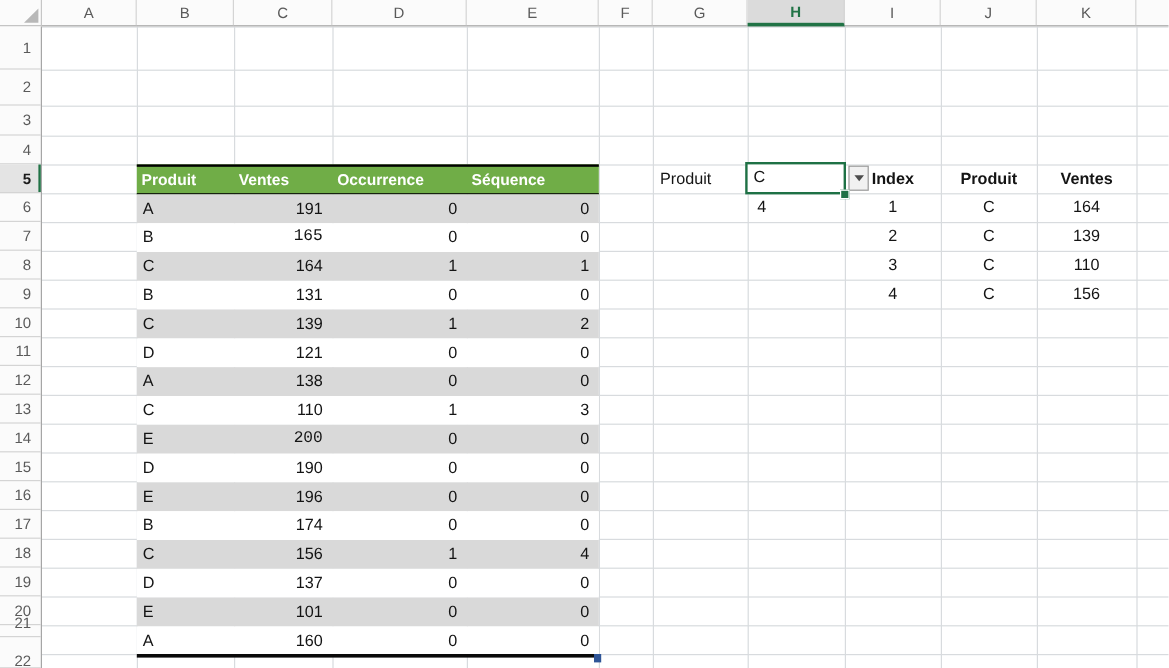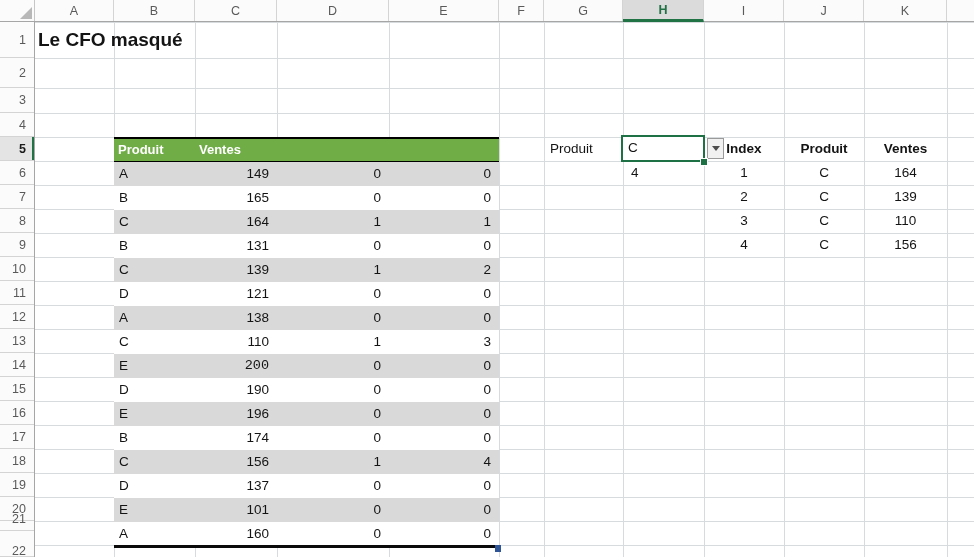--- a/index.html
+++ b/index.html
@@ -82,36 +82,37 @@
       <div class="gridh" style="top: 377px;"></div>
       <div class="gridh" style="top: 401px;"></div>
       <div class="gridh" style="top: 425px;"></div>
       <div class="gridh" style="top: 449px;"></div>
       <div class="gridh" style="top: 473px;"></div>
       <div class="gridh" style="top: 497px;"></div>
       <div class="gridh" style="top: 521px;"></div>
       <div class="gridh" style="top: 545px;"></div>
     </div>
 
-  <div class="cell title1" style="left:38px;top:22px;">Le CFO masqué</div>
 
   <div id="maintable">
       <div class="thead">
         <div class="th" style="width: 81px;">Produit</div>
         <div class="th" style="width: 82px;">Ventes</div>
+        <div class="th" style="width: 112px;">Occurrence</div>
+        <div class="th" style="width: 110px;">Séquence</div>
       </div>
       <div class="trow band">
         <div class="td" style="width: 81px;">A</div>
-        <div class="td num" style="width: 82px;">149</div>
+        <div class="td num" style="width: 82px;">191</div>
         <div class="td num" style="width: 112px;">0</div>
         <div class="td num" style="width: 110px;">0</div>
       </div>
       <div class="trow">
         <div class="td" style="width: 81px;">B</div>
-        <div class="td num" style="width: 82px;">165</div>
+        <div class="td num" style="width: 82px; font-family: Liberation Mono, monospace;">165</div>
         <div class="td num" style="width: 112px;">0</div>
         <div class="td num" style="width: 110px;">0</div>
       </div>
       <div class="trow band">
         <div class="td" style="width: 81px;">C</div>
         <div class="td num" style="width: 82px;">164</div>
         <div class="td num" style="width: 112px;">1</div>
         <div class="td num" style="width: 110px;">1</div>
       </div>
       <div class="trow">

